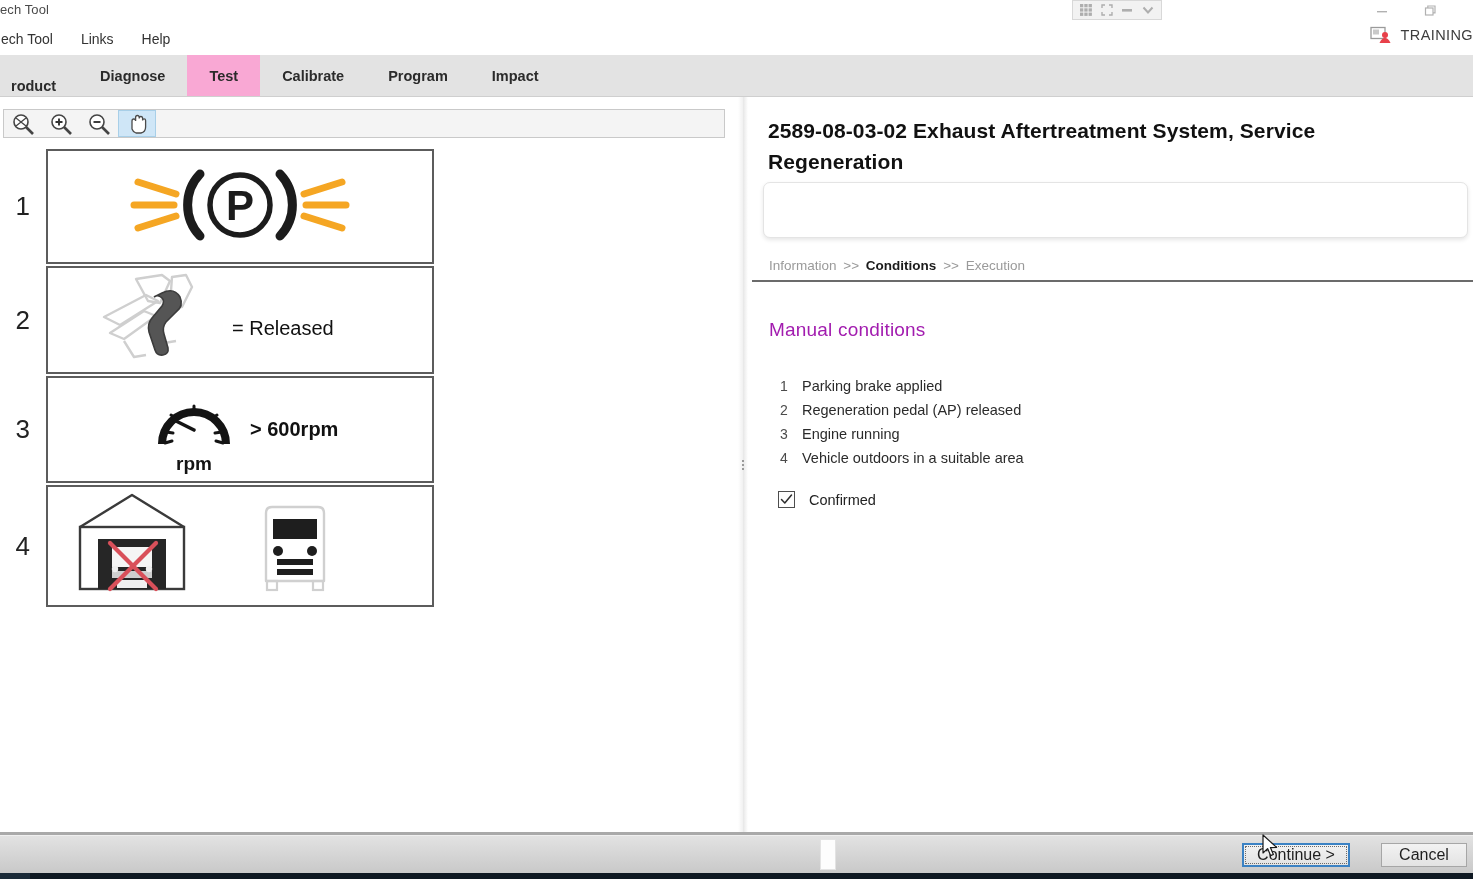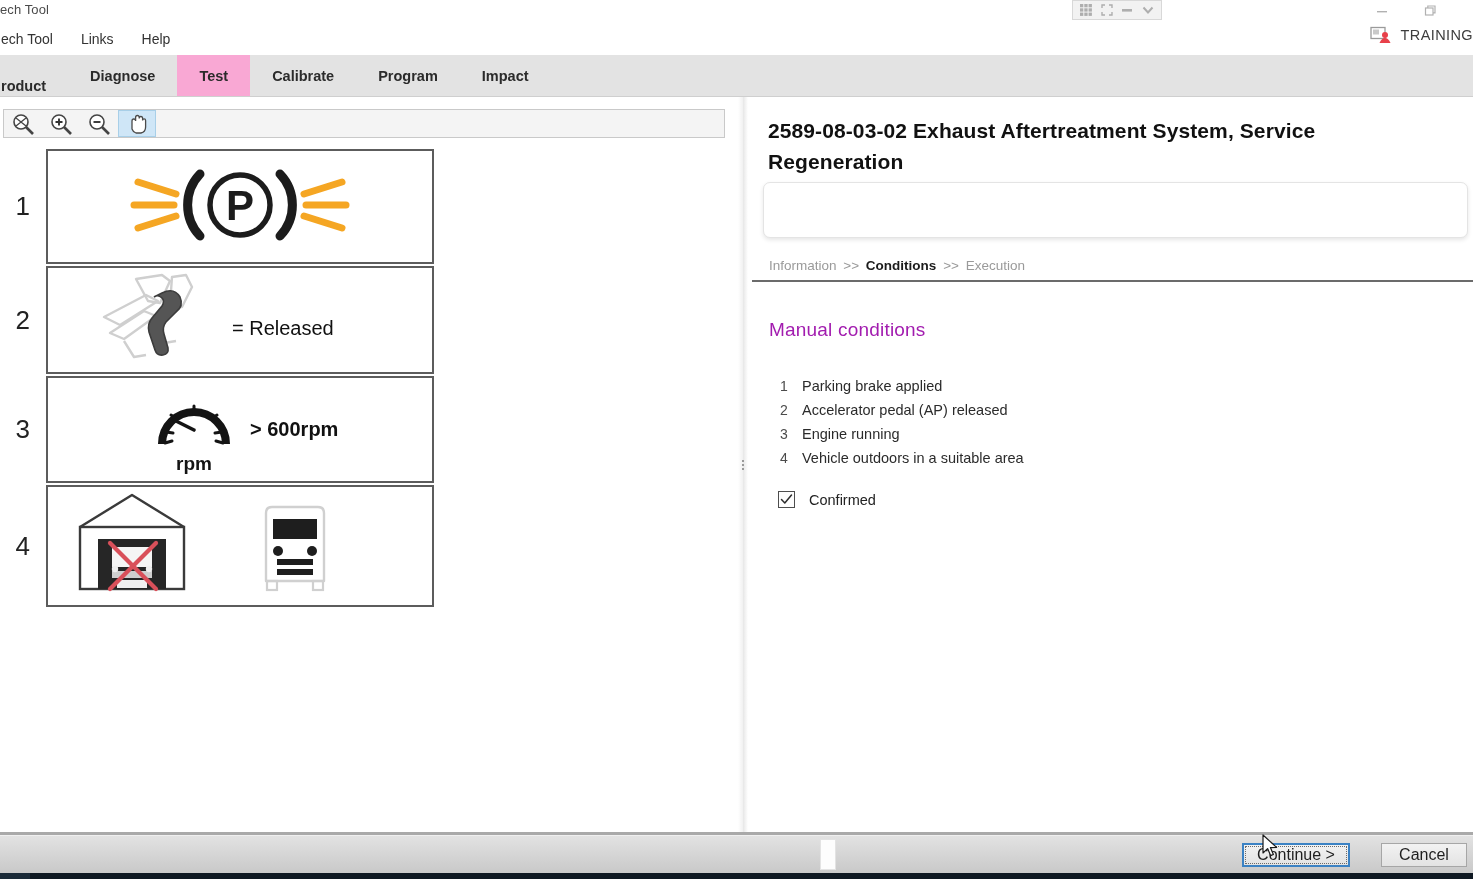--- a/index.html
+++ b/index.html
@@ -80,21 +80,21 @@
     display: flex; align-items: stretch;
   }
   .tab {
     display: flex; align-items: center;
     padding: 0 22px;
     font-size: 14.5px; font-weight: bold; color: #2b2b2b;
     white-space: nowrap;
     cursor: default;
     background: transparent;
   }
-  .tab:first-child { padding-left: 1px; margin-top: 20px; }
+  .tab:first-child { padding-left: 11px; margin-top: 20px; }
   .tab.active {
     background: #f9a8d4;
   }
 
   
   .left-panel {
     position: absolute; left: 0; top: 97px;
     width: 740px; height: 735px;
     background: #ffffff;
     border-right: 1px solid #e6e6e6;
@@ -532,21 +532,21 @@
 
     <div class="section-head">Manual conditions</div>
 
     <div class="cond-list">
       <div class="cond-row">
         <span class="cond-num">1</span>
         <span class="cond-text">Parking brake applied</span>
       </div>
       <div class="cond-row">
         <span class="cond-num">2</span>
-        <span class="cond-text">Accelerator pedal (AP) released</span>
+        <span class="cond-text">Regeneration pedal (AP) released</span>
       </div>
       <div class="cond-row">
         <span class="cond-num">3</span>
         <span class="cond-text">Engine running</span>
       </div>
       <div class="cond-row">
         <span class="cond-num">4</span>
         <span class="cond-text">Vehicle outdoors in a suitable area</span>
       </div>
     </div>

